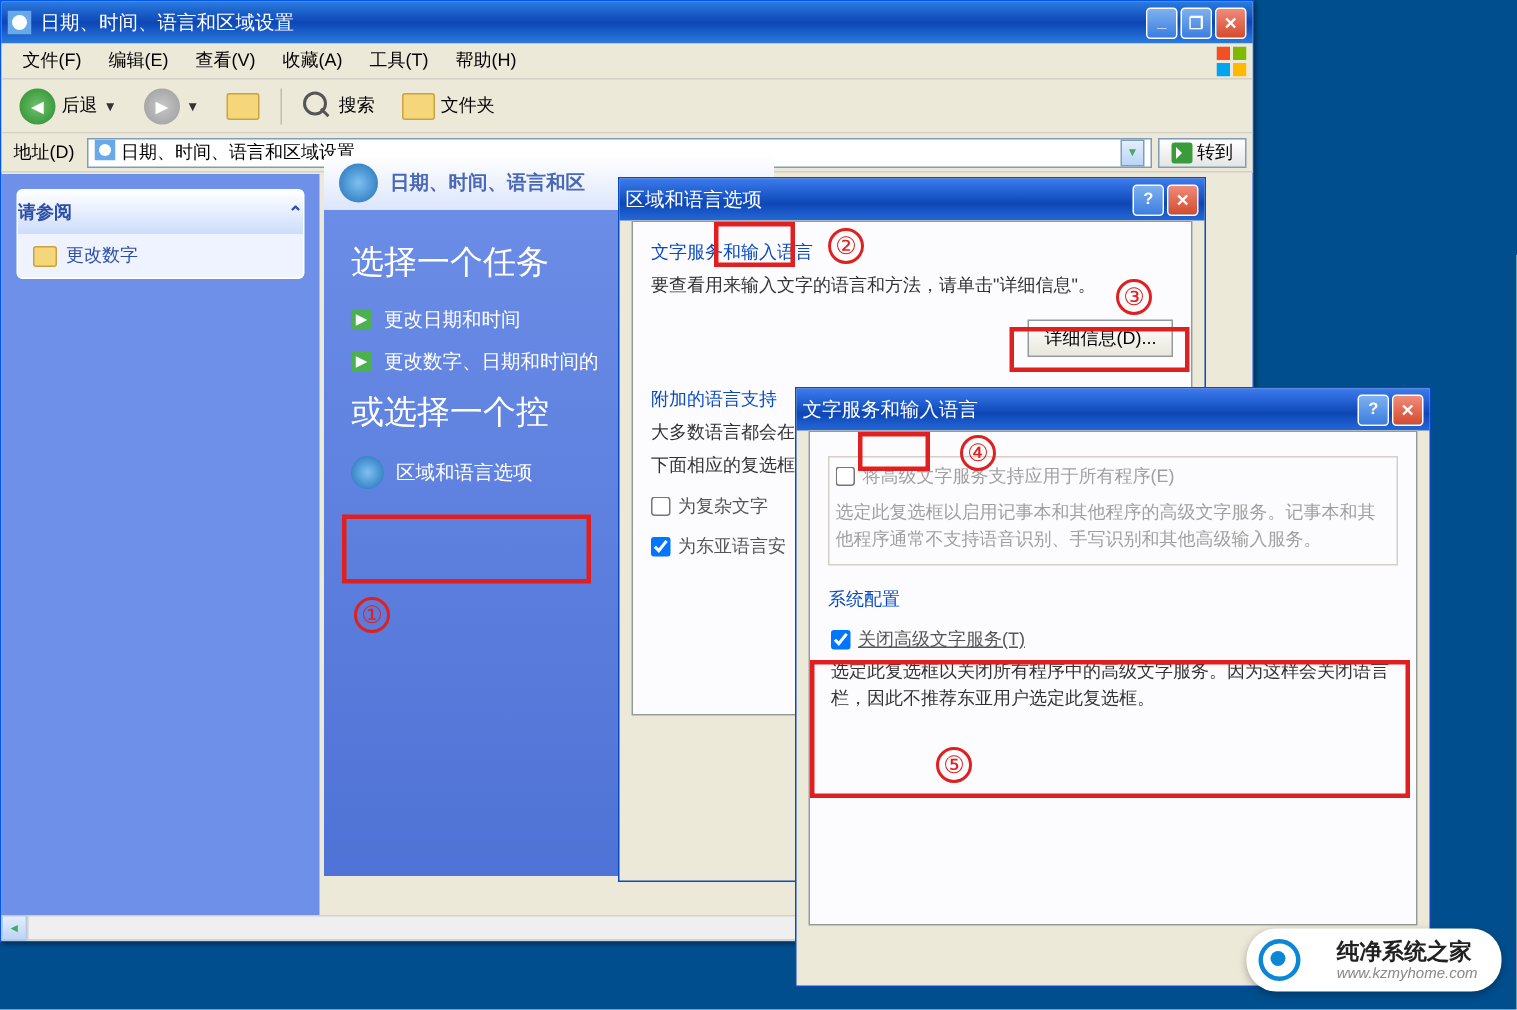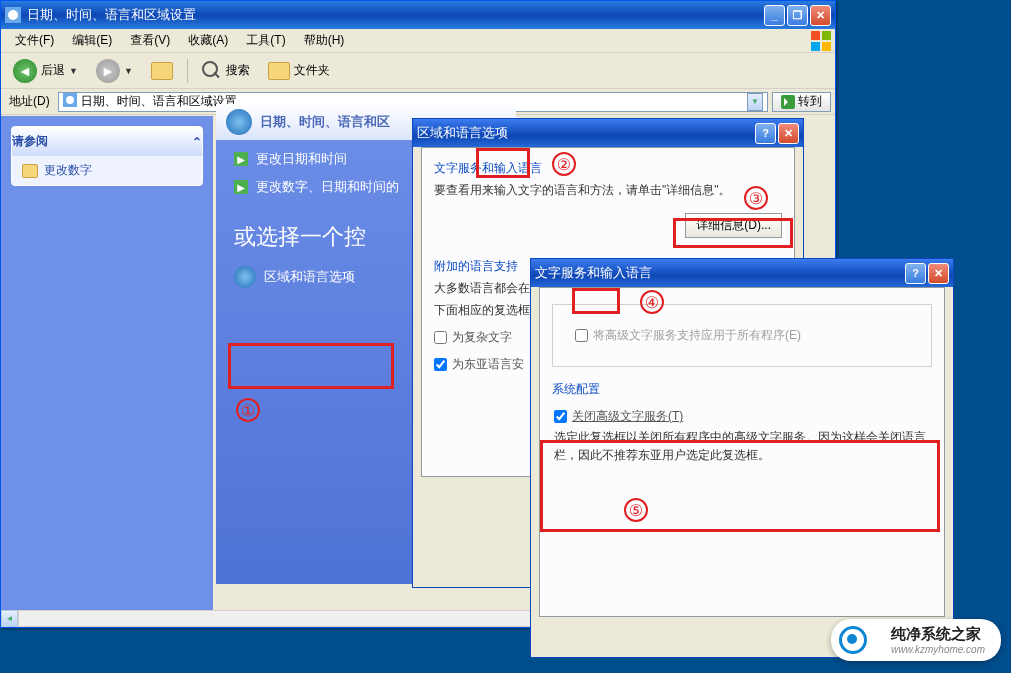--- a/index.html
+++ b/index.html
@@ -188,29 +188,30 @@
     <div class="track"></div>
     <div class="sbtn">►</div>
   </div>
 </div>
 
 <div id="bluetask">
   <div class="btop">
     <span class="globe"></span>
     <span>日期、时间、语言和区</span>
   </div>
+  <h2>选择一个任务</h2>
   <div class="link">
     <span class="arrow-sq">▶</span>
     <span>更改日期和时间</span>
   </div>
   <div class="link">
     <span class="arrow-sq">▶</span>
     <span>更改数字、日期和时间的</span>
   </div>
-  <h2 style="margin-top:26px;">或选择一个控</h2>
+  <h2 style="margin-top:10px;">或选择一个控</h2>
   <div class="iconlink">
     <span class="globe" style="width:22px;height:22px;"></span>
     <span>区域和语言选项</span>
   </div>
 </div>
 
 <div id="dlg1" class="dialog" style="left:412px; top:118px; width:392px; height:470px;">
   <div class="titlebar">
     <span class="t-text">区域和语言选项</span>
     <div class="wbtns">
@@ -240,25 +241,26 @@
 
 <div id="dlg2" class="dialog" style="left:530px; top:258px; width:424px; height:400px;">
   <div class="titlebar">
     <span class="t-text">文字服务和输入语言</span>
     <div class="wbtns">
       <div class="wbtn help">?</div>
       <div class="wbtn close">✕</div>
     </div>
   </div>
   <div class="dbody">
-    <div style="border:1px solid #d4d0c8; padding:22px; margin:4px 0 14px;">
+    <div style="border:1px solid #d4d0c8; padding:4px; margin:4px 0 14px;">
       <label class="cb disabled" style="display:flex;">
         <input type="checkbox" style="">
         <span>将高级文字服务支持应用于所有程序(E)</span>
       </label>
+      <div class="para disabled" style="margin-top:6px;">选定此复选框以启用记事本和其他程序的高级文字服务。记事本和其他程序通常不支持语音识别、手写识别和其他高级输入服务。</div>
     </div>
     <div class="fieldset-title">系统配置</div>
     <div style="padding:6px 2px;">
       <label class="cb" style="display:flex;text-decoration:underline;">
         <input type="checkbox" checked="" style="">
         <span>关闭高级文字服务(T)</span>
       </label>
       <div class="para" style="margin-top:4px;font-family:Liberation Mono, monospace;">选定此复选框以关闭所有程序中的高级文字服务。因为这样会关闭语言栏，因此不推荐东亚用户选定此复选框。</div>
     </div>
   </div>

